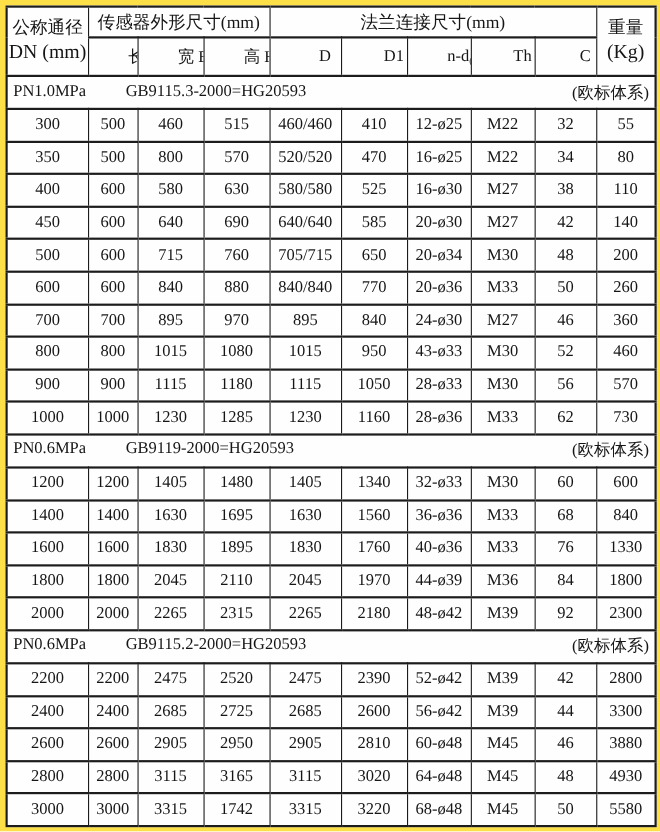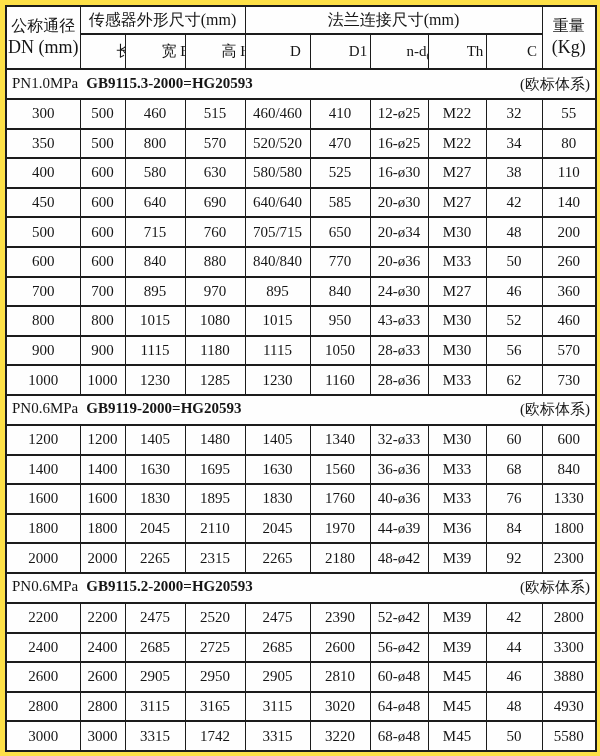--- a/index.html
+++ b/index.html
@@ -59,21 +59,21 @@
   tr.section-row { height: 30px; }
   tr.section-row td {
     text-align: left;
     padding: 0 5px;
   }
   .section-cell {
     display: flex;
     width: 100%;
     font-size: 15px;
   }
-  .section-cell .standard { margin-left: 8px; font-weight: bold; }
+  .section-cell .standard { margin-left: 36px; }
   .section-cell .note { margin-left: auto; }
 </style>
 </head>
 <body>
 
 <div class="page">
   <table class="spec-table">
     <colgroup>
       <col style="width:74px">
       <col style="width:45px">

